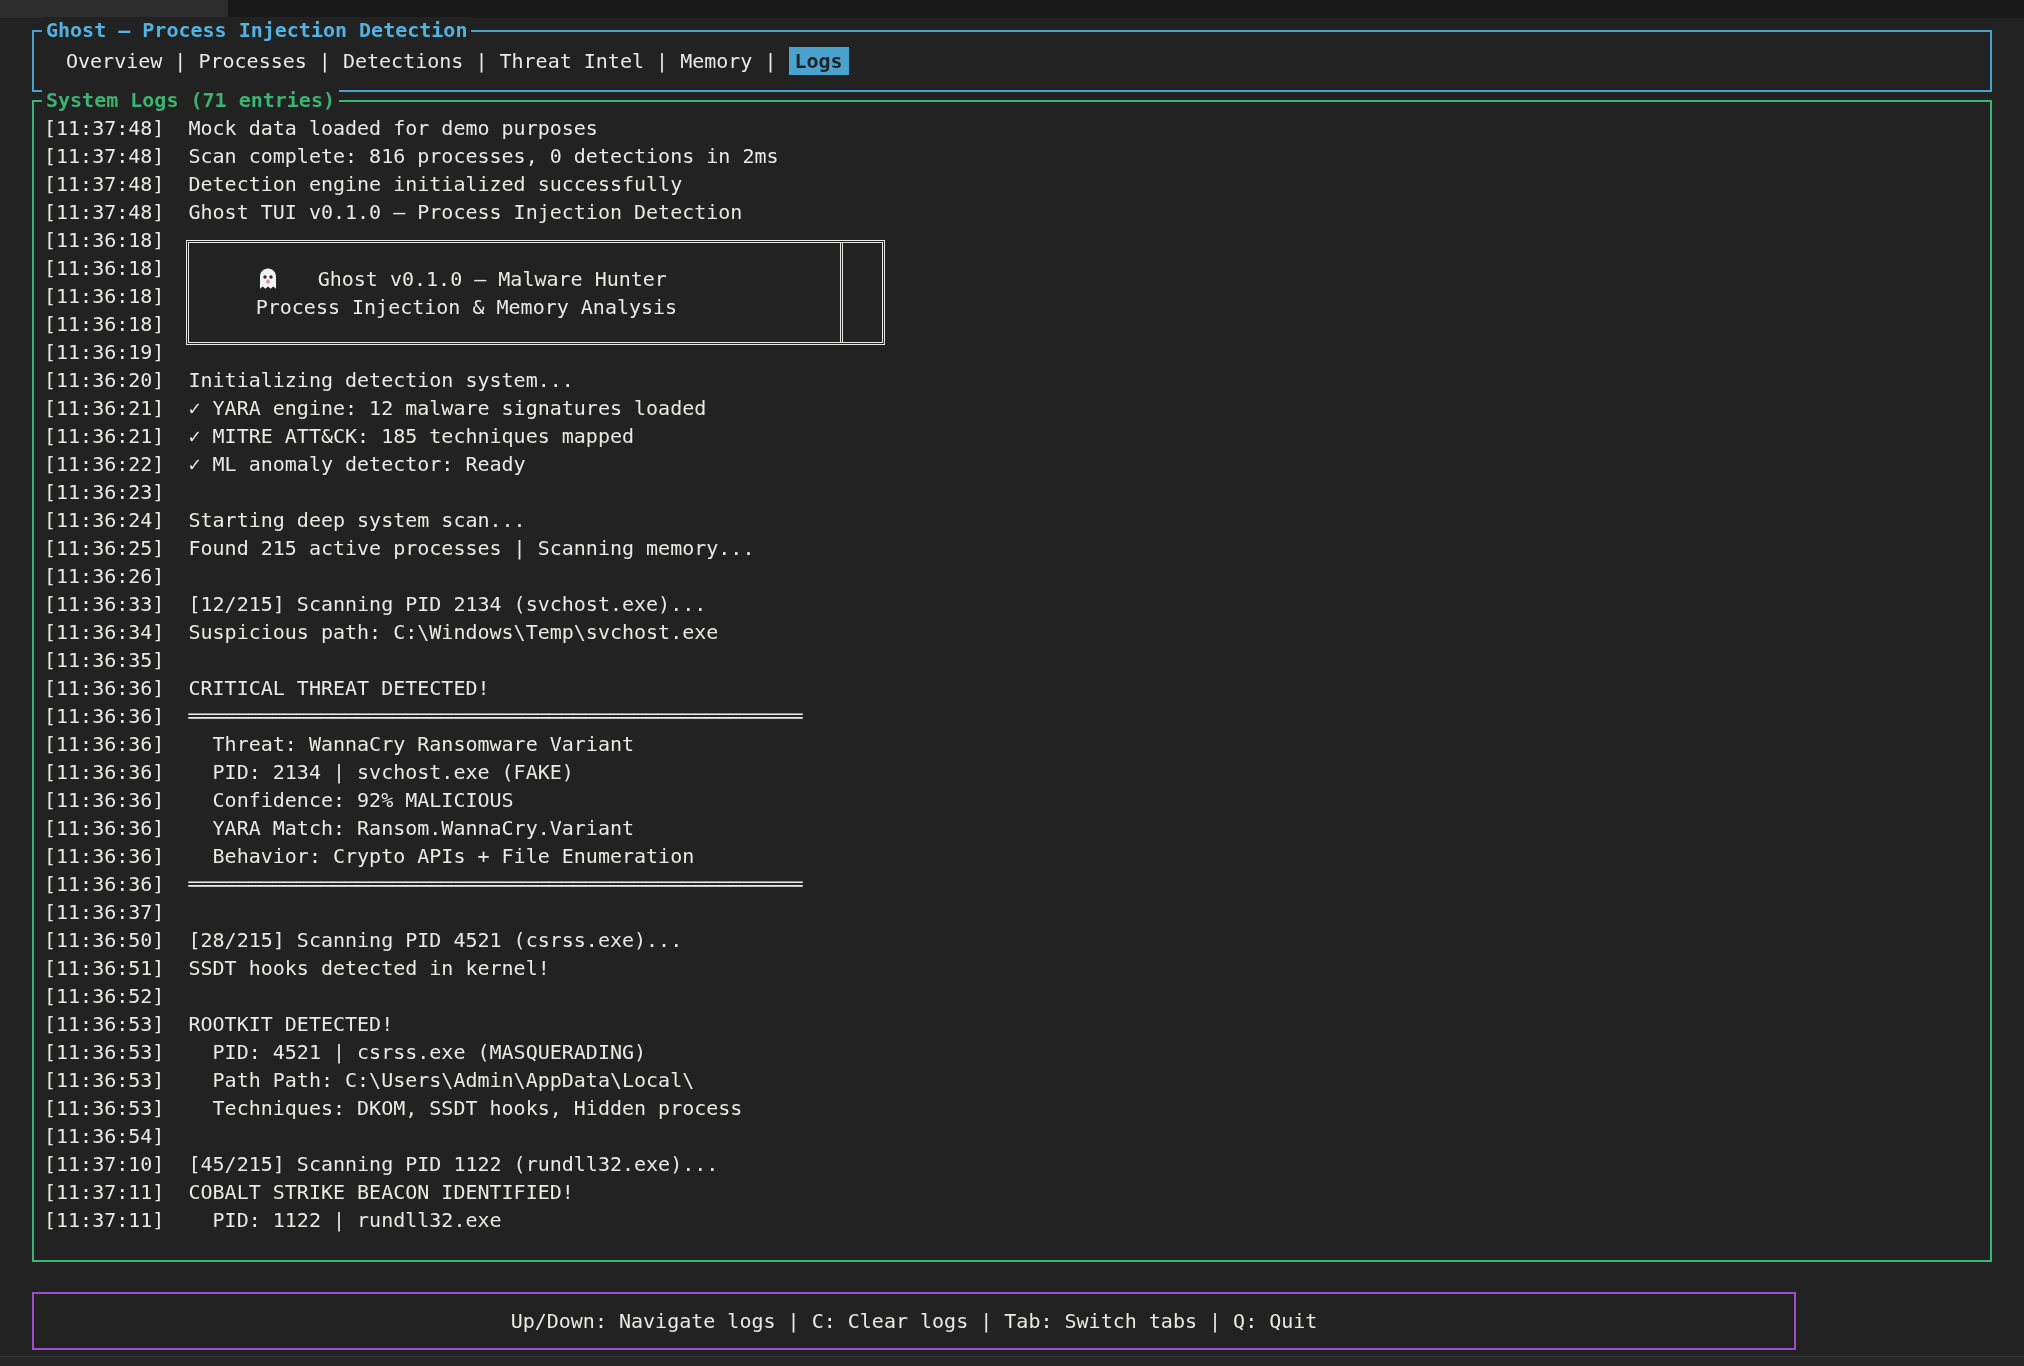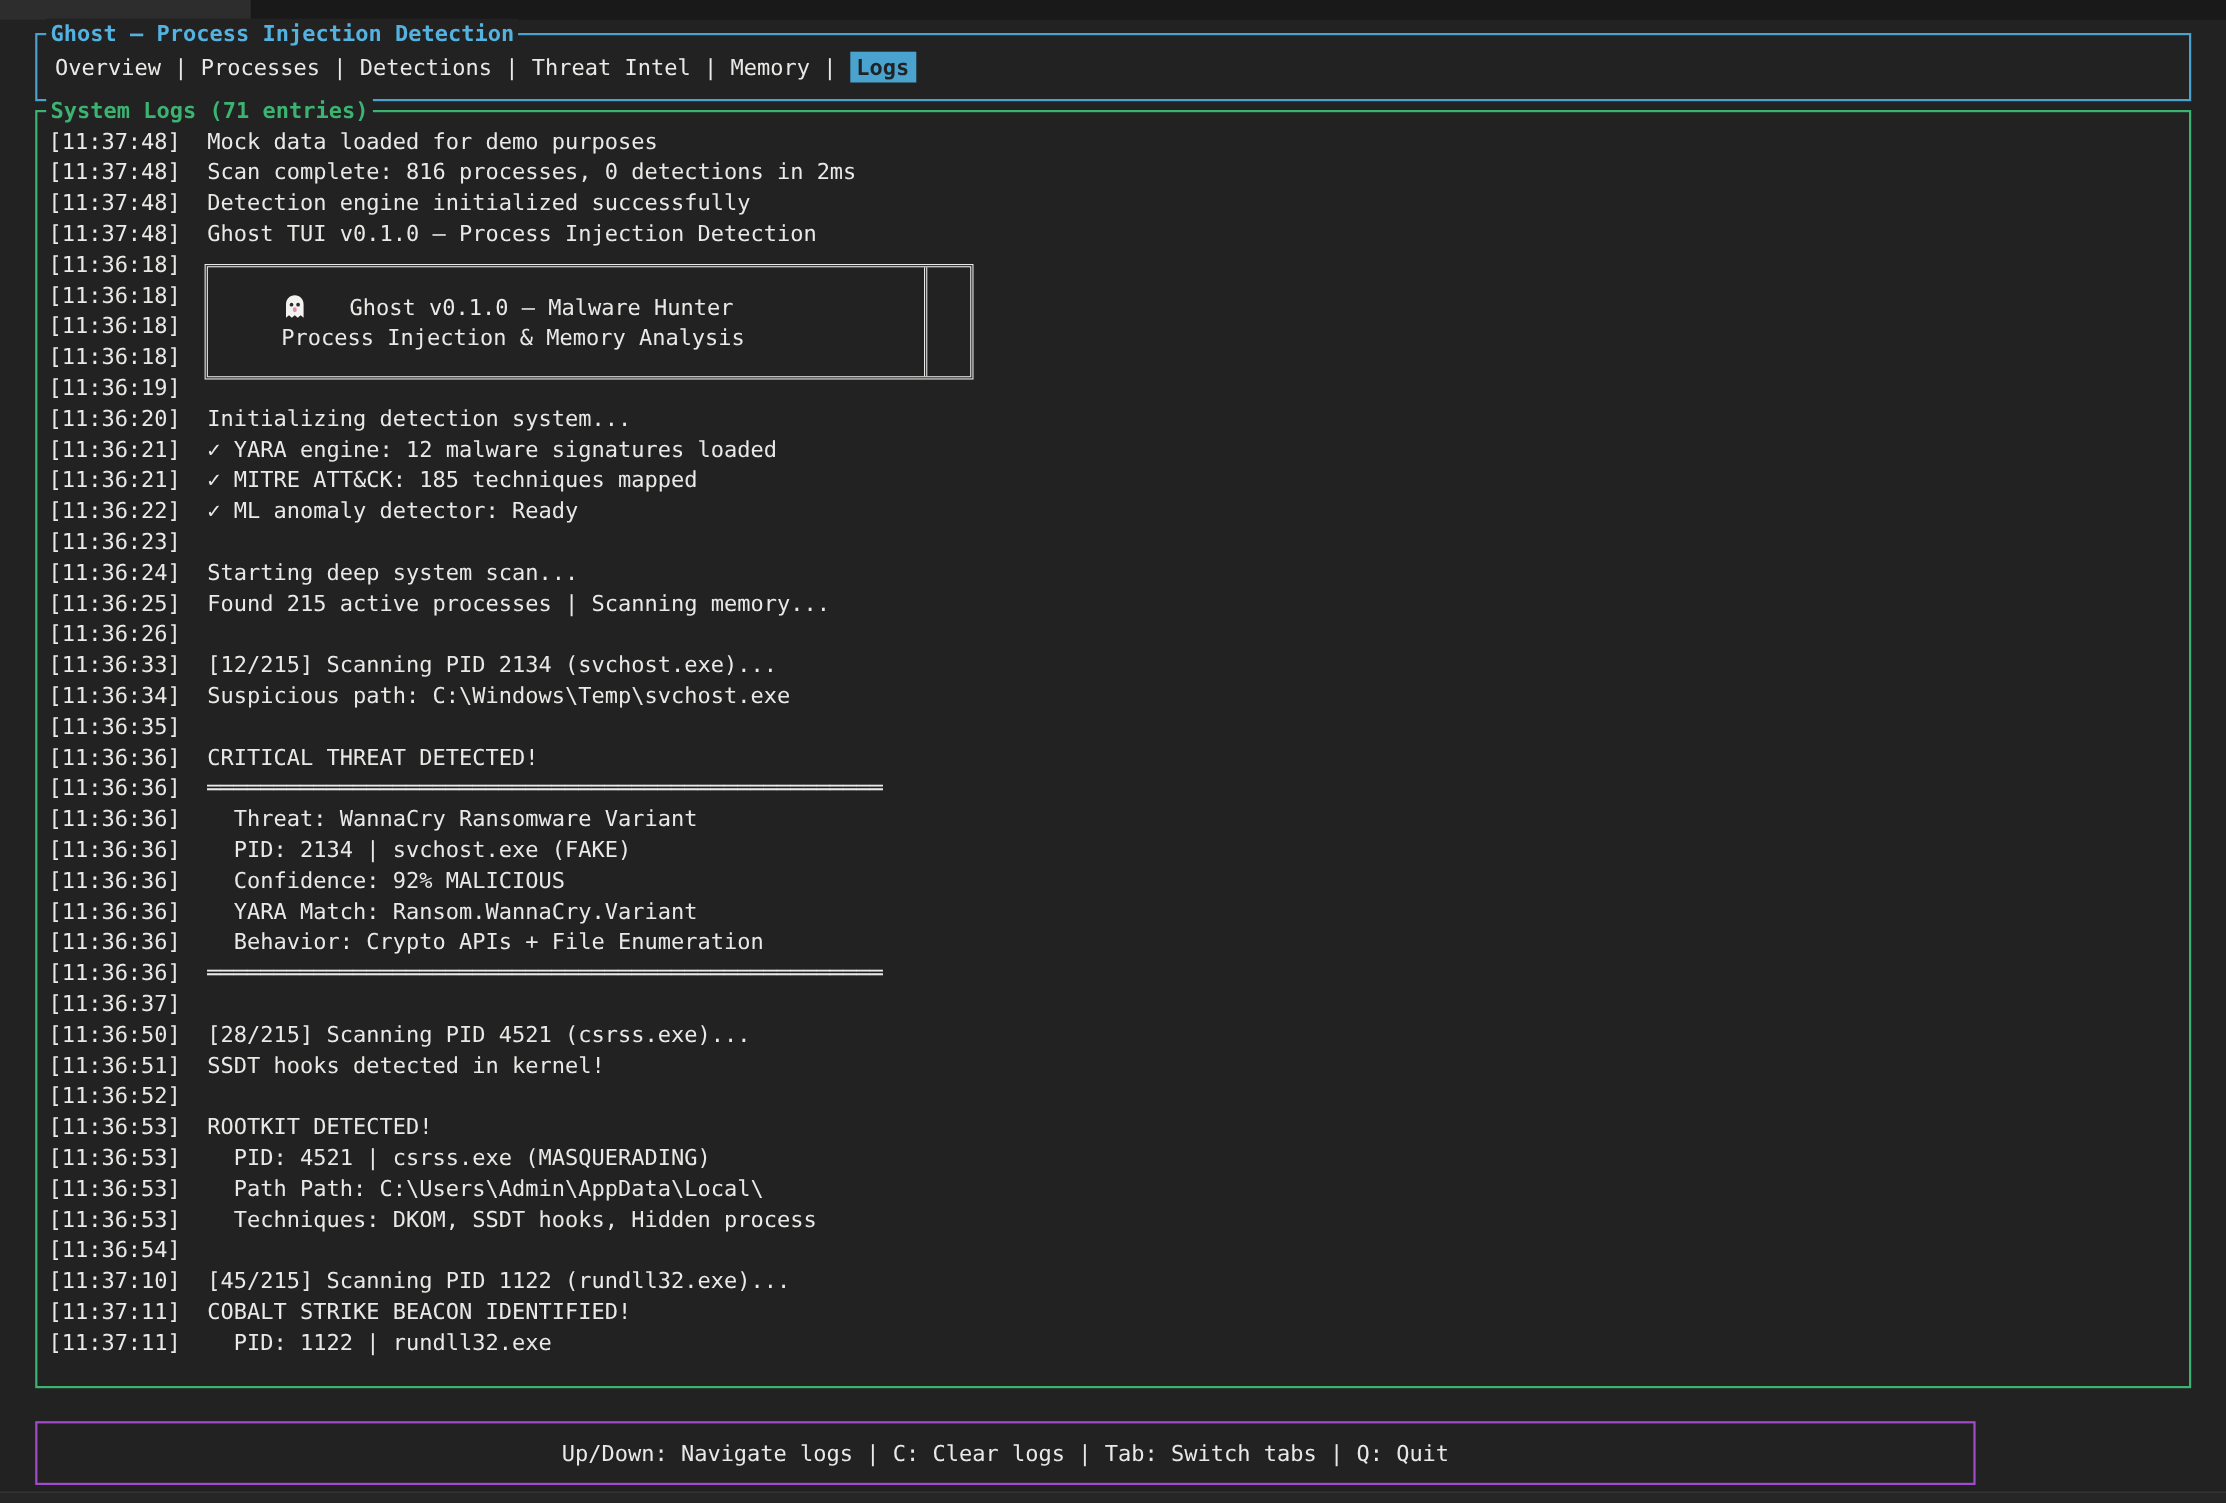--- a/index.html
+++ b/index.html
@@ -23,21 +23,21 @@
   .bottom-strip{position:absolute;left:0;top:1356px;width:100%;height:10px;background:#262626;border-top:1px solid #3a3a3a;}
 
   
   .panel{position:absolute;border:2px solid;box-sizing:border-box;}
   .panel-title{
     position:absolute;top:-15px;left:8px;background:var(--bg);
     padding:0 4px;font-weight:bold;line-height:26px;white-space:pre;
   }
   .tabs-panel{left:32px;top:30px;width:1960px;height:62px;border-color:var(--blue);}
   .tabs-panel .panel-title{color:var(--blue-bright);}
-  .tab-row{position:absolute;left:16px;top:50%;transform:translateY(-50%);white-space:pre;}
+  .tab-row{position:absolute;left:32px;top:50%;transform:translateY(-50%);white-space:pre;}
   .tab{white-space:pre;}
   .tab.active{background:var(--blue);color:#1f2326;font-weight:bold;padding:2px 6px;}
   .tab-sep{white-space:pre;}
 
   .logs-panel{left:32px;top:100px;width:1960px;height:1162px;border-color:var(--green);}
   .logs-panel .panel-title{color:var(--green);}
   .log-list{position:absolute;left:0;top:0;right:0;bottom:0;padding:12px 0 0 10px;overflow:hidden;}
   .log-row{display:flex;height:28px;line-height:28px;white-space:pre;}
   .log-time{flex:0 0 10ch;white-space:pre;}
   .log-msg{margin-left:2ch;white-space:pre;}

